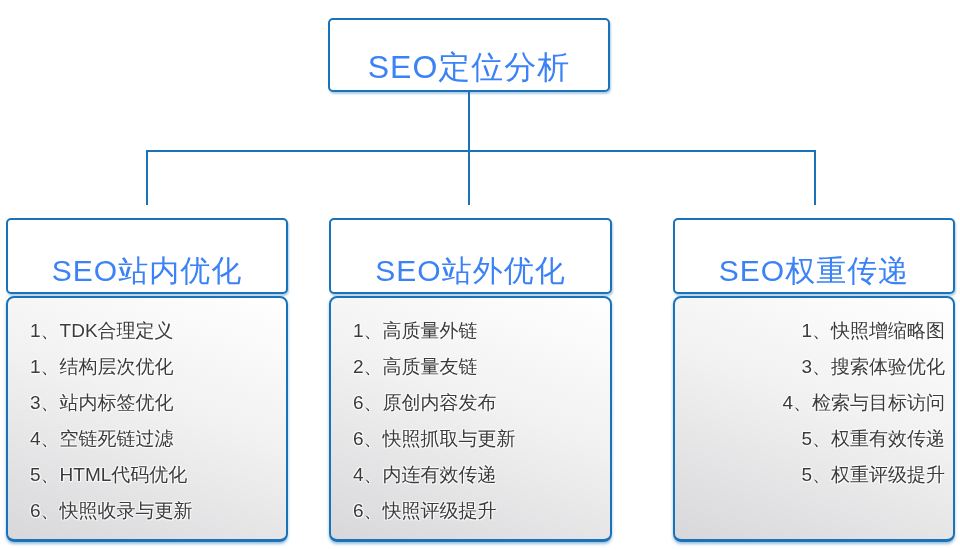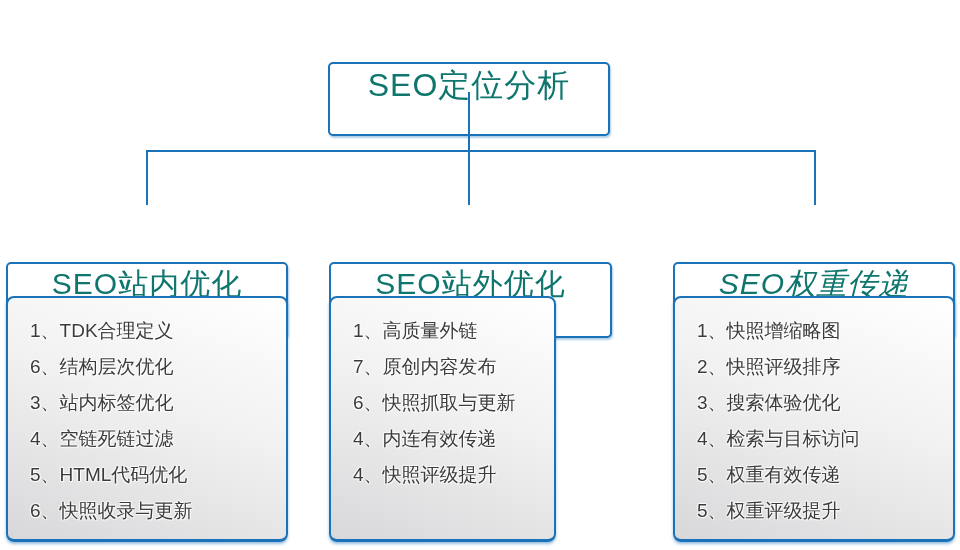--- a/index.html
+++ b/index.html
@@ -4,22 +4,22 @@
 <style>
   html,body{margin:0;padding:0;background:#fff;}
   .canvas{
     position:relative;width:960px;height:550px;background:#ffffff;overflow:hidden;
     font-family:"Liberation Sans","DejaVu Sans",sans-serif;
   }
   .line{position:absolute;background:#1a72b8;}
   .node{
     position:absolute;box-sizing:border-box;background:#ffffff;
     border:2px solid #1a72b8;border-radius:5px;
-    display:flex;align-items:flex-start;justify-content:center;
-    color:#0f766e;box-shadow:1px 2px 2px rgba(26,114,184,0.35);margin-top:44px;
+    display:flex;align-items:flex-end;justify-content:center;
+    color:#3b82f6;box-shadow:1px 2px 2px rgba(26,114,184,0.35);
   }
   .root-node{left:328px;top:18px;width:282px;height:74px;font-size:32px;letter-spacing:1px;}
   .branch-header{top:218px;height:76px;font-size:30px;letter-spacing:1px;}
   .panel{
     position:absolute;box-sizing:border-box;top:296px;height:246px;
     border:2px solid #1a72b8;border-bottom-width:3px;border-radius:8px;
     background:linear-gradient(200deg,#ffffff 0%,#f1f1f2 45%,#d8d8da 100%);
     box-shadow:0 2px 3px rgba(26,114,184,0.45);
     padding:15px 8px 8px 22px;
   }
@@ -41,43 +41,43 @@
   <div class="line" style="left:146px;top:150px;width:670px;height:2px;"></div>
   <div class="line" style="left:146px;top:150px;width:2px;height:55px;"></div>
   <div class="line" style="left:468px;top:150px;width:2px;height:55px;"></div>
   <div class="line" style="left:814px;top:150px;width:2px;height:55px;"></div>
 
   <div class="node branch-header" style="left:6px;width:282px;">
     <span>SEO站内优化</span>
   </div>
   <div class="panel" style="left:6px;width:282px;">
     <div class="item">1、TDK合理定义</div>
-    <div class="item">6、结构层次优化</div>
+    <div class="item">1、结构层次优化</div>
     <div class="item">3、站内标签优化</div>
     <div class="item">4、空链死链过滤</div>
     <div class="item">5、HTML代码优化</div>
     <div class="item">6、快照收录与更新</div>
   </div>
 
   <div class="node branch-header" style="left:329px;width:283px;">
     <span>SEO站外优化</span>
   </div>
-  <div class="panel" style="left:329px;width:227px;">
+  <div class="panel" style="left:329px;width:283px;">
     <div class="item">1、高质量外链</div>
-    <div class="item">7、原创内容发布</div>
+    <div class="item">2、高质量友链</div>
+    <div class="item">6、原创内容发布</div>
     <div class="item">6、快照抓取与更新</div>
     <div class="item">4、内连有效传递</div>
-    <div class="item">4、快照评级提升</div>
+    <div class="item">6、快照评级提升</div>
   </div>
 
-  <div class="node branch-header" style="left:673px;width:282px;font-style:italic;">
+  <div class="node branch-header" style="left:673px;width:282px;">
     <span>SEO权重传递</span>
   </div>
-  <div class="panel" style="left:673px;width:282px;">
+  <div class="panel" style="left:673px;width:282px;text-align:right;">
     <div class="item">1、快照增缩略图</div>
-    <div class="item">2、快照评级排序</div>
     <div class="item">3、搜索体验优化</div>
     <div class="item">4、检索与目标访问</div>
     <div class="item">5、权重有效传递</div>
     <div class="item">5、权重评级提升</div>
   </div>
 
 </div>
 
 </body></html>

